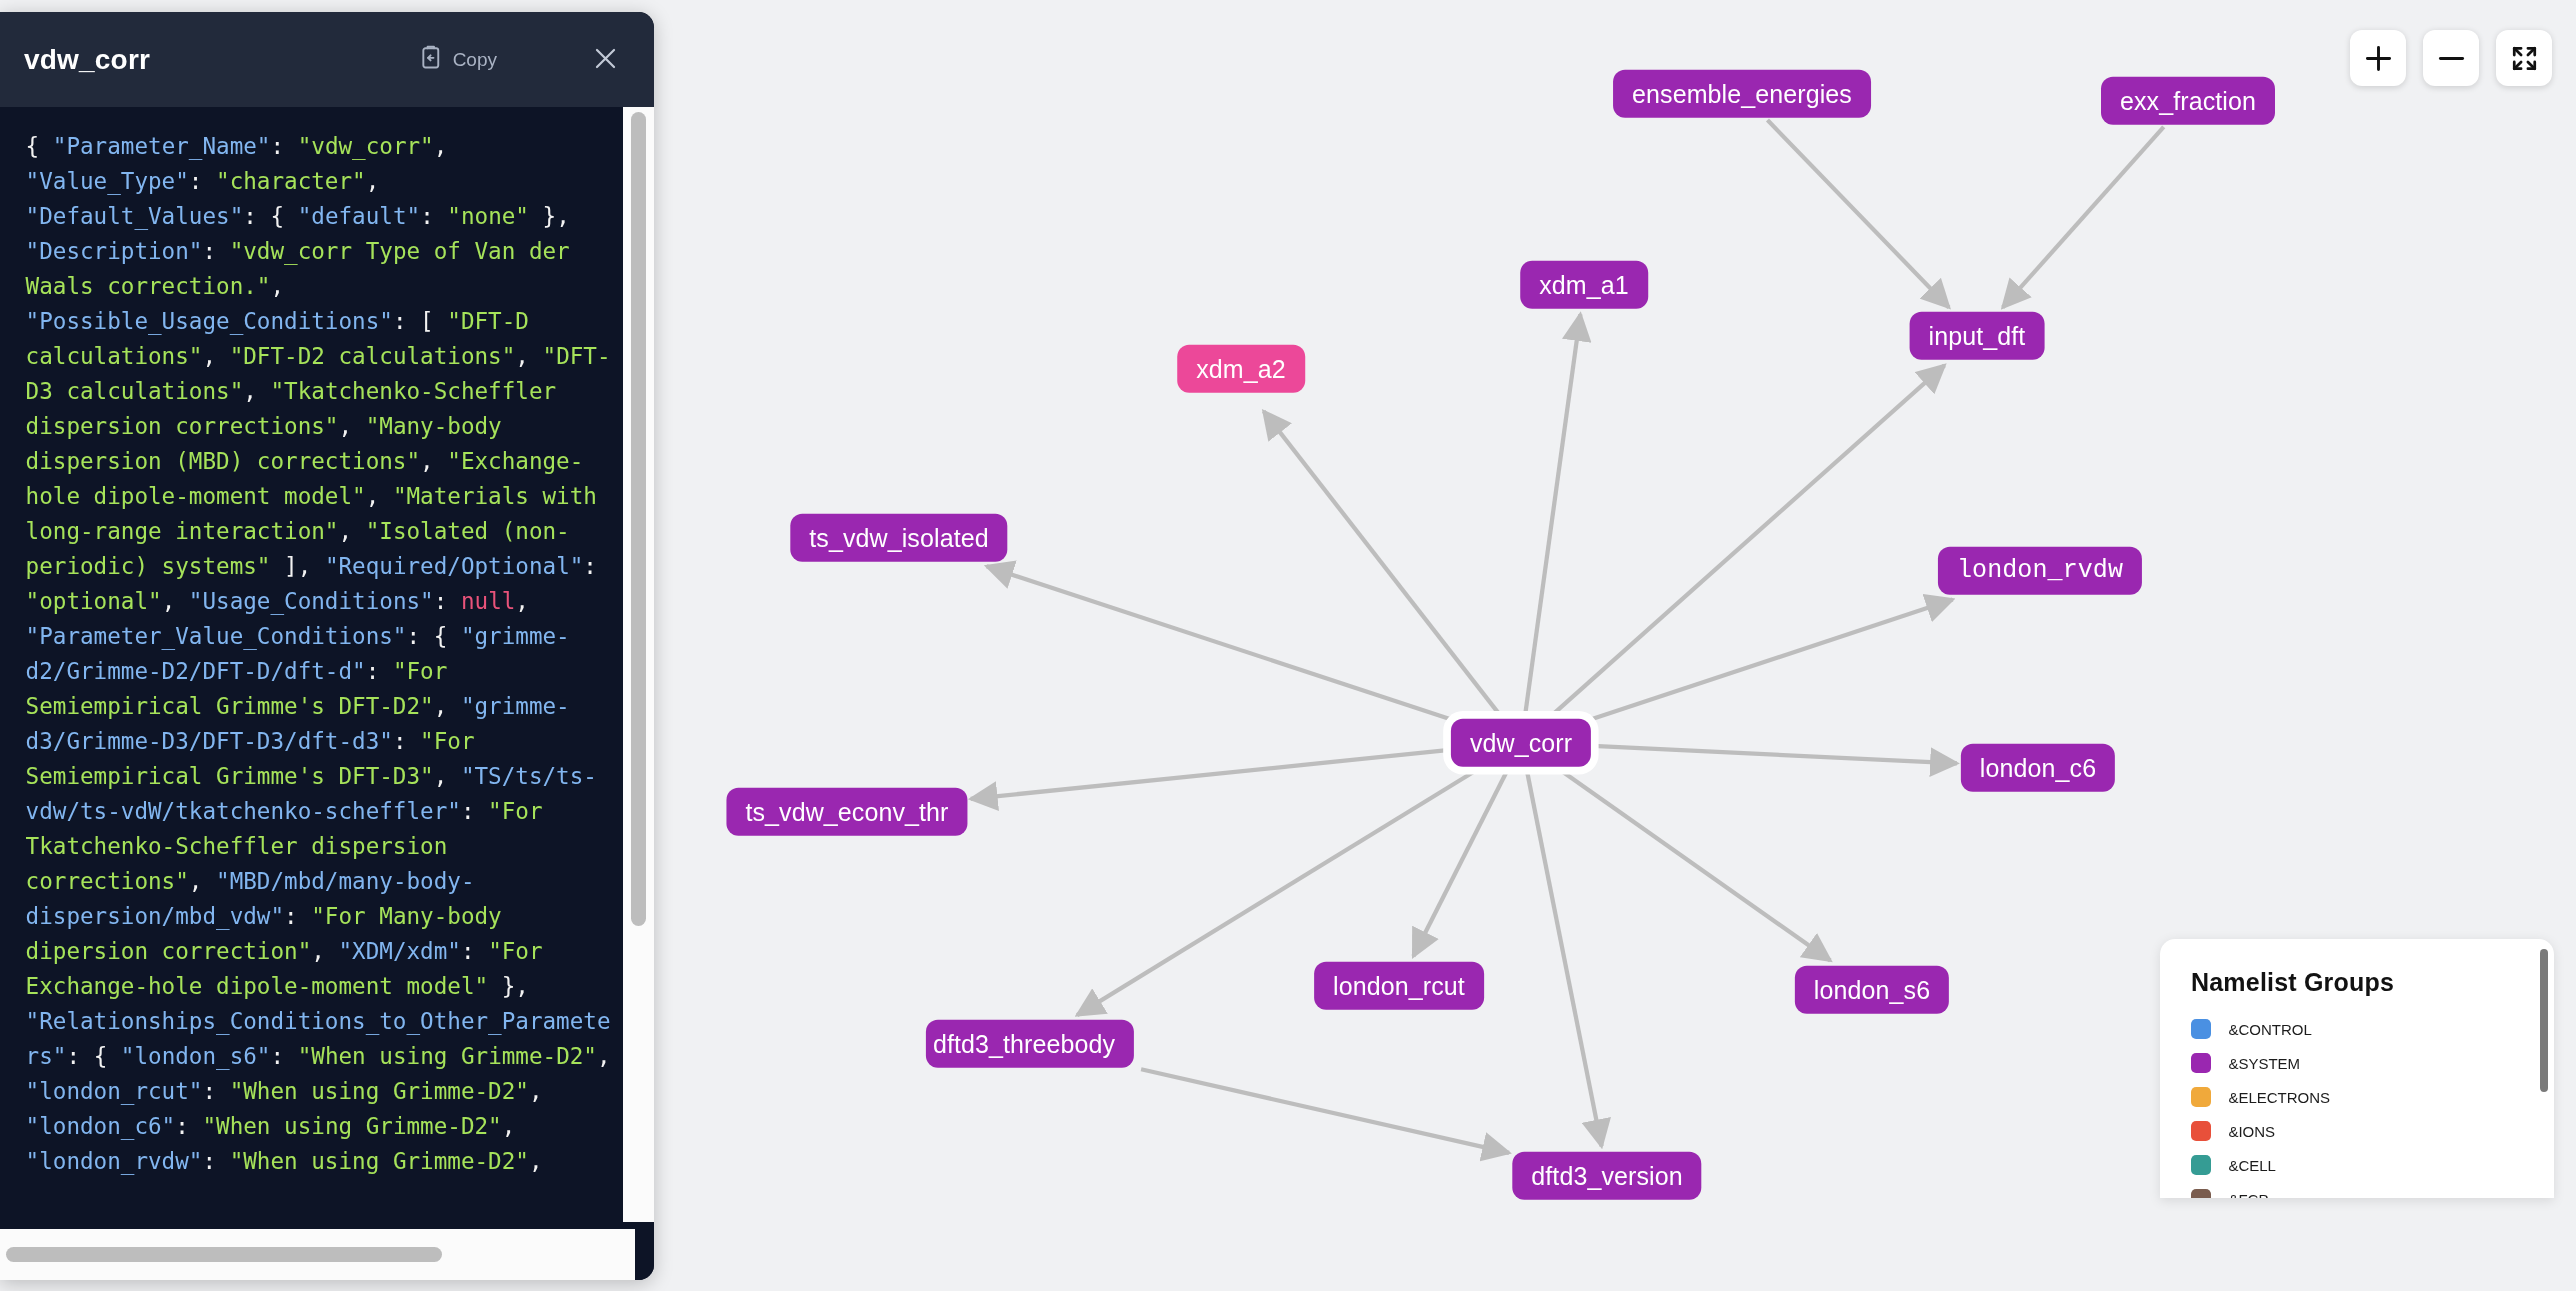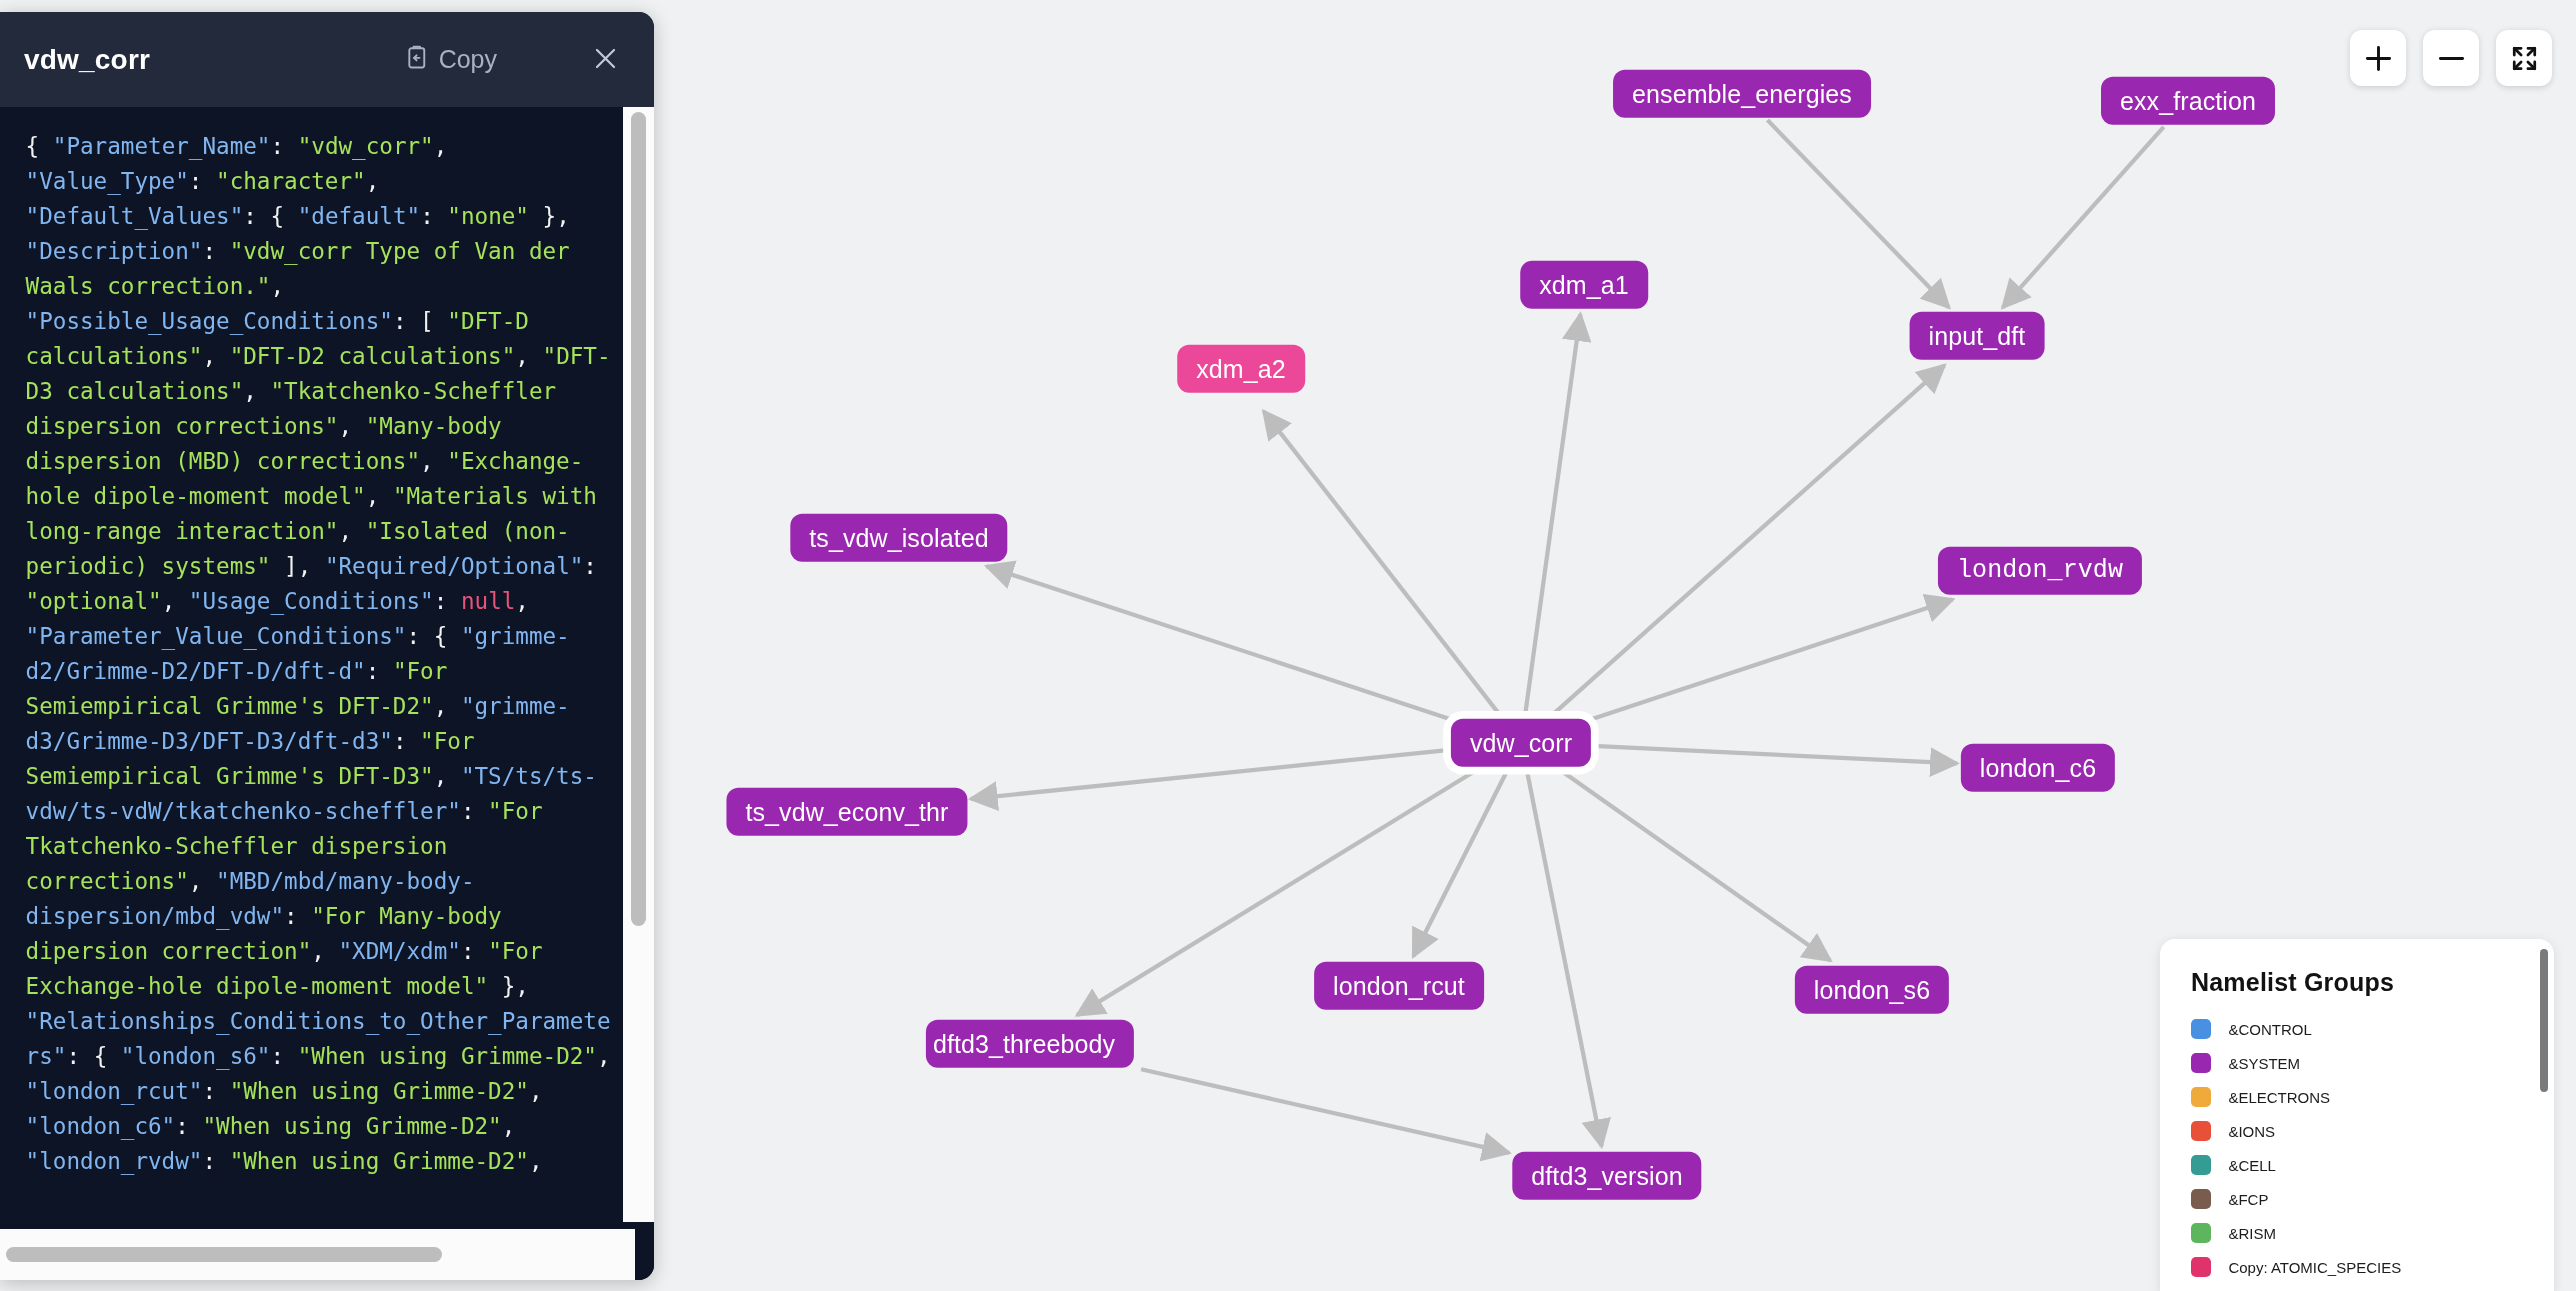--- a/index.html
+++ b/index.html
@@ -47,21 +47,21 @@
     box-shadow: 0 1.7px 6px rgba(0,0,0,.14);
     display: flex; align-items: center; justify-content: center;
     cursor: pointer;
   }
   .zbtn svg { display: block; }
 
   
   #legend {
     position: absolute;
     left: 2160px; top: 939px;
-    width: 394px; height: 353px;
+    width: 394px; height: 259px;
     background: #ffffff;
     border-radius: 15.3px 15.3px 0 0;
     box-shadow: 0 2.6px 12px rgba(0,0,0,.10);
     padding: 29px 0 0 31px;
     overflow: hidden;
   }
   #legend-title {
     font-size: 25px; font-weight: bold; color: #121212;
     margin-bottom: 15.3px; letter-spacing: 0.2px;
   }
@@ -98,21 +98,21 @@
     padding: 0 29px 0 24px;
     border-radius: 0 15.3px 0 0;
   }
   #panel-title {
     font-size: 28px; font-weight: bold; color: #ffffff;
     flex: 0 0 auto; letter-spacing: 0.2px;
   }
   #copy-button {
     margin-left: auto; margin-right: 89px;
     display: flex; align-items: center; gap: 9.4px;
-    color: #a9b2c3; font-size: 25px; cursor: pointer;
+    color: #a9b2c3; font-size: 19px; cursor: pointer;
   }
   #close-button {
     width: 39px; height: 39px;
     display: flex; align-items: center; justify-content: center;
     cursor: pointer; color: #c2c9d6;
   }
 
   #panel-body {
     position: relative; flex: 1 1 auto;
     background: #0d1426; overflow: hidden;

